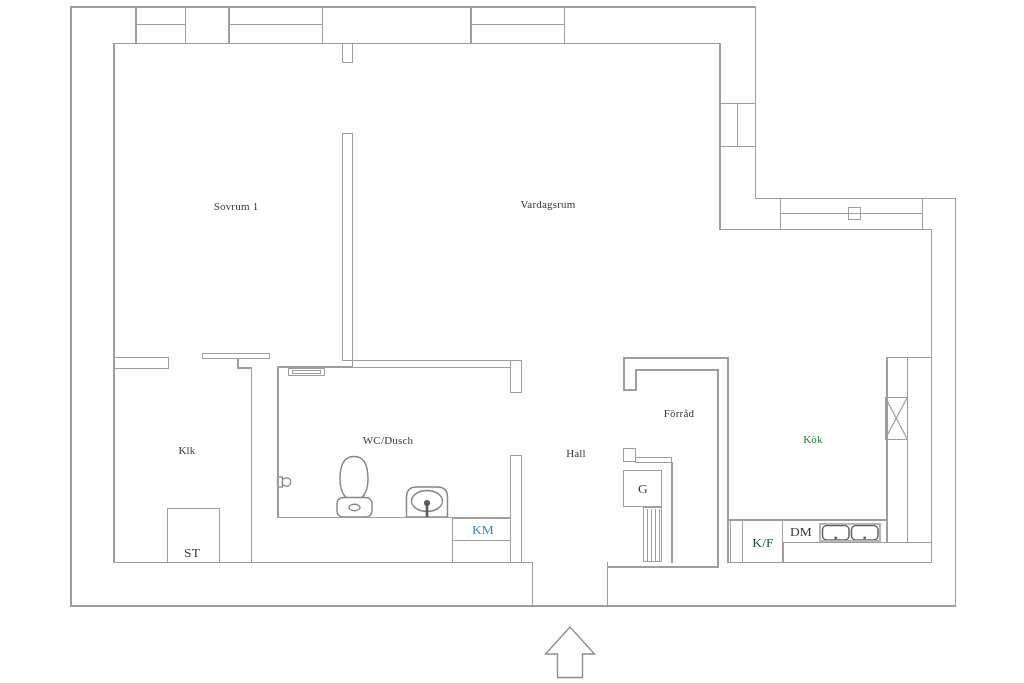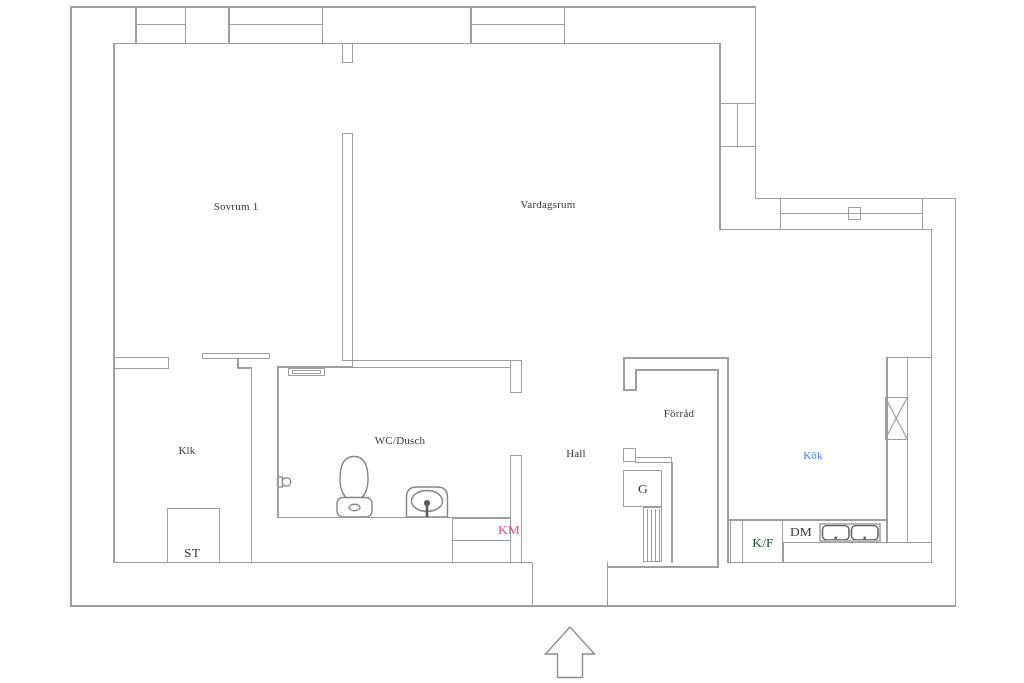--- a/index.html
+++ b/index.html
@@ -125,22 +125,22 @@
     <div class="bx" style="left: 288px; top: 367.5px; width: 37px; height: 8.5px;"></div>
     <div class="bx" style="left: 292px; top: 370px; width: 29px; height: 3.5px;"></div>
     <div class="bx thick" style="left: 819px; top: 522.5px; width: 61.5px; height: 19.5px;"></div>
     <div class="ln" style="left: 646.5px; top: 508.5px; width: 1.5px; height: 52.5px; background: rgb(158, 158, 158);"></div>
     <div class="ln" style="left: 650.5px; top: 508.5px; width: 1.5px; height: 52.5px; background: rgb(158, 158, 158);"></div>
     <div class="ln" style="left: 654.5px; top: 508.5px; width: 1.5px; height: 52.5px; background: rgb(158, 158, 158);"></div>
     <div class="ln" style="left: 658.5px; top: 508.5px; width: 1.5px; height: 52.5px; background: rgb(158, 158, 158);"></div>
     <div class="lbl room" style="left: 236px; top: 206px; color: rgb(58, 58, 58);">Sovrum 1</div>
     <div class="lbl room" style="left: 548px; top: 204px; color: rgb(58, 58, 58); font-family: Liberation Serif, serif;">Vardagsrum</div>
     <div class="lbl room" style="left: 187px; top: 450px; color: rgb(58, 58, 58); font-family: Liberation Serif, serif;">Klk</div>
-    <div class="lbl room" style="left: 400px; top: 440px; color: rgb(58, 58, 58);">WC/Dusch</div>
+    <div class="lbl room" style="left: 388px; top: 440px; color: rgb(58, 58, 58);">WC/Dusch</div>
     <div class="lbl room" style="left: 576px; top: 453px; color: rgb(58, 58, 58);">Hall</div>
     <div class="lbl room" style="left: 679px; top: 413px; color: rgb(58, 58, 58);">Förråd</div>
-    <div class="lbl room" style="left: 813px; top: 455px; color: #3b82f6;">Kök</div>
+    <div class="lbl room" style="left: 813px; top: 439px; color: #15803d;">Kök</div>
     <div class="lbl fixture" style="left: 643px; top: 489px; color: rgb(58, 58, 58);">G</div>
     <div class="lbl fixture" style="left: 192px; top: 553px; color: rgb(58, 58, 58);">ST</div>
-    <div class="lbl fixture" style="left: 509px; top: 530px; color: #ec4899; text-align: right;">KM</div>
+    <div class="lbl fixture" style="left: 483px; top: 530px; color: #3b82f6; text-align: right;">KM</div>
     <div class="lbl fixture" style="left: 801px; top: 532px; color: rgb(58, 58, 58);">DM</div>
     <div class="lbl fixture" style="left: 763px; top: 543px; color: #14532d;">K/F</div>
   </div>
 
 </body></html>

